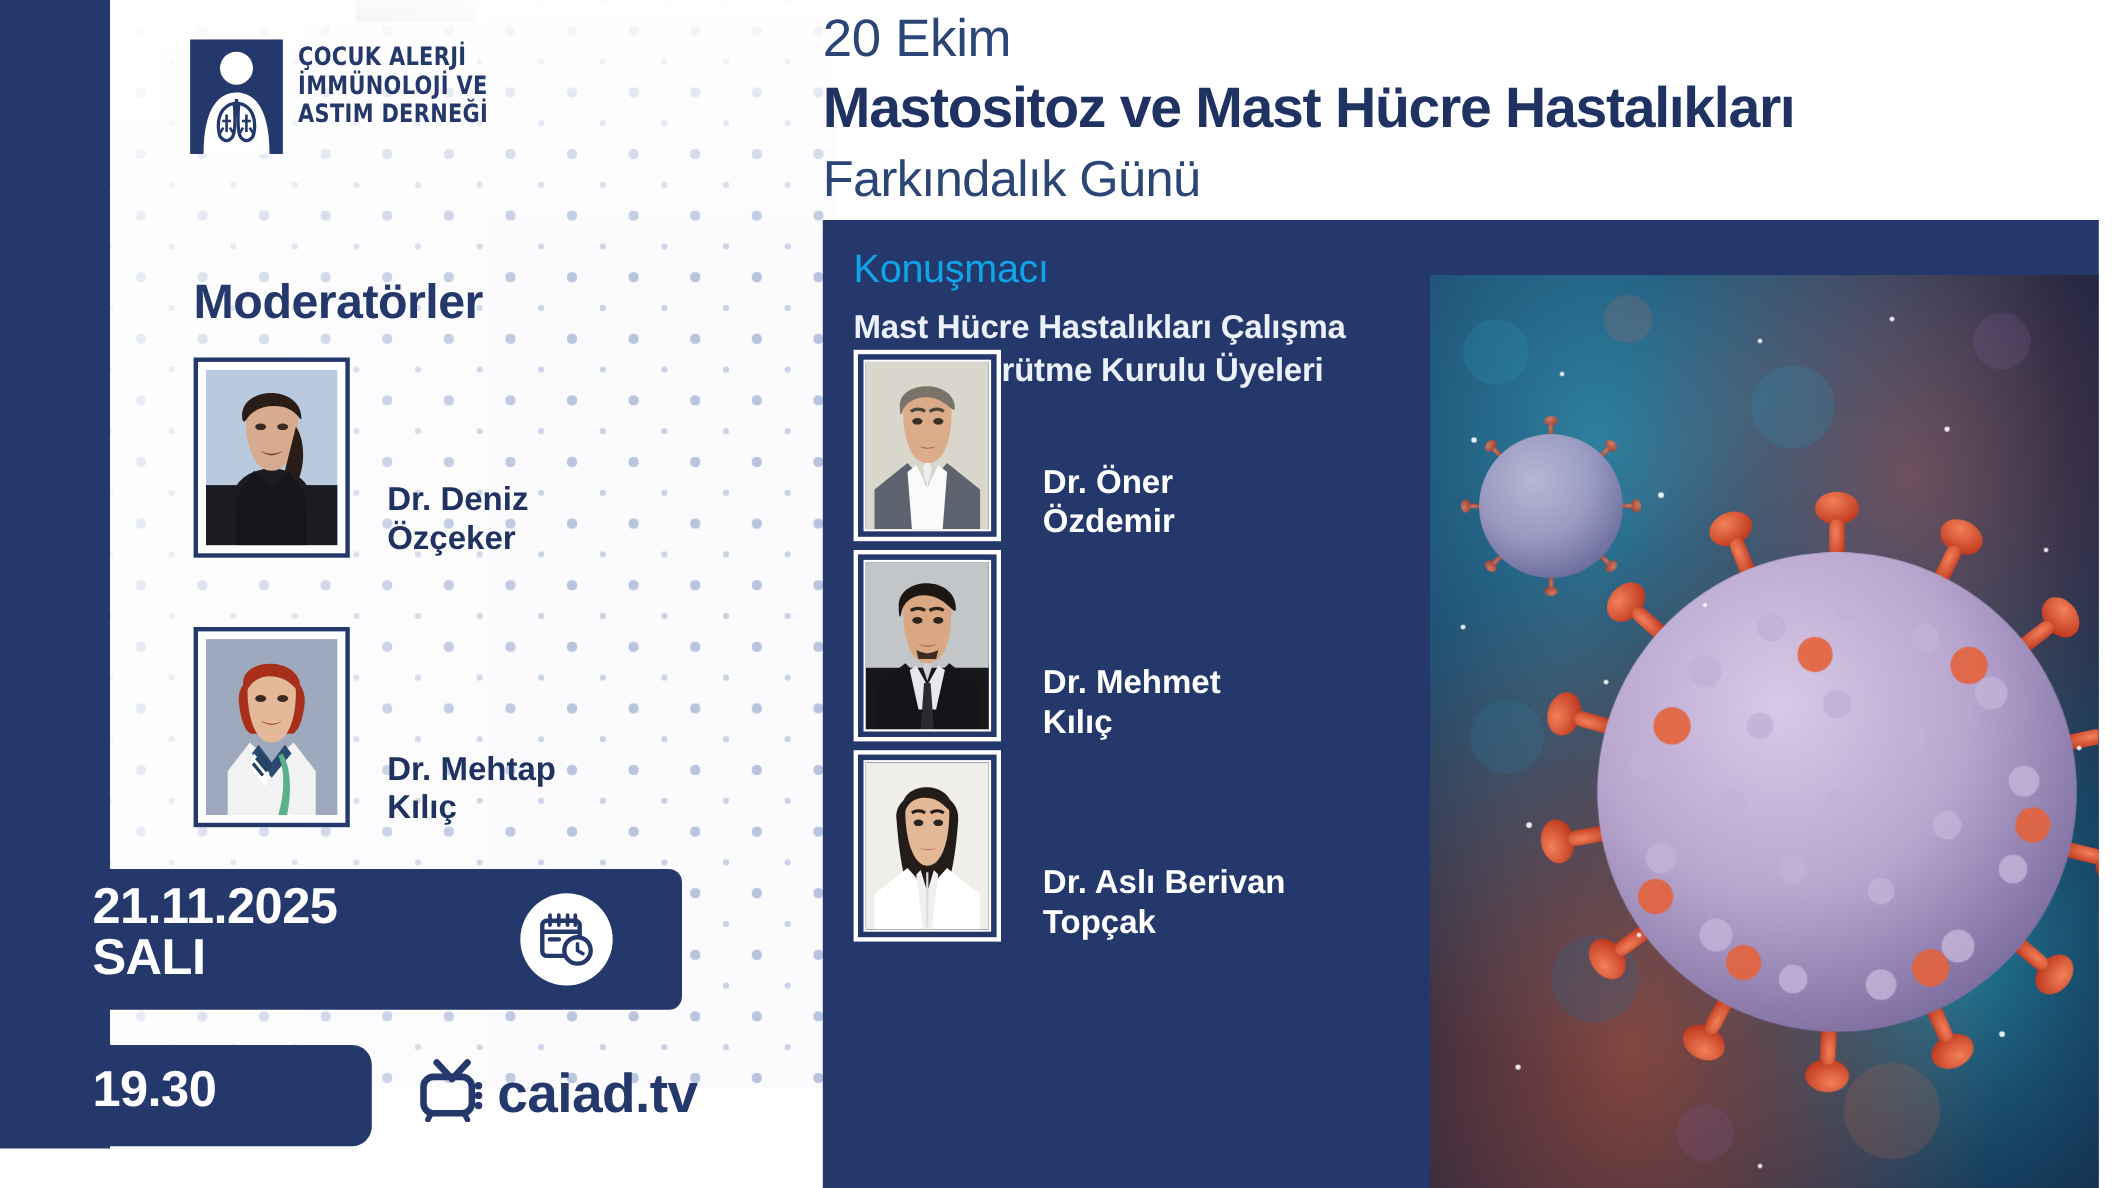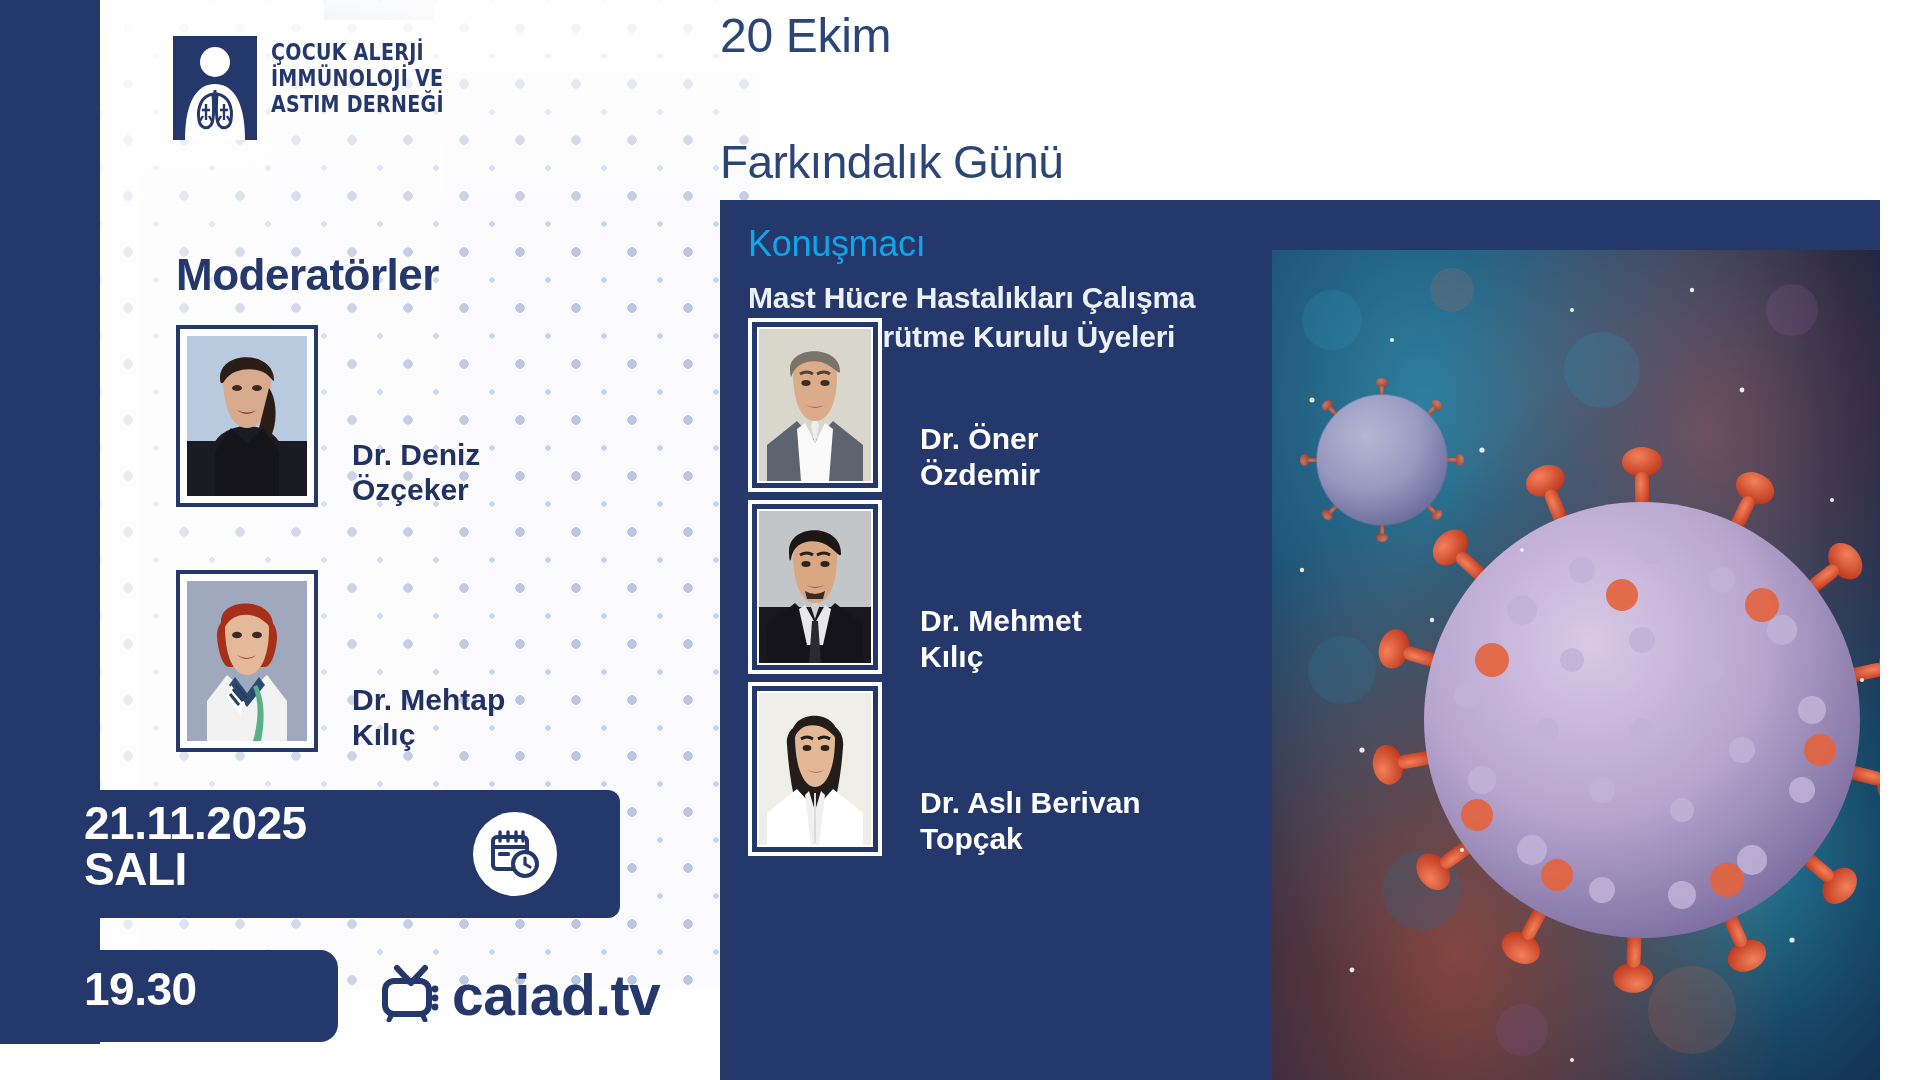--- a/index.html
+++ b/index.html
@@ -88,24 +88,24 @@
   
   .time-banner{
     position:absolute;left:-30px;top:950px;width:368px;height:92px;
     background:#25386c;border-radius:0 18px 18px 0;
   }
   .time-text{
     position:absolute;left:84px;top:962px;color:#ffffff;
     font-size:46px;font-weight:700;letter-spacing:-.5px;
   }
   .tv-row{position:absolute;left:380px;top:962px;display:flex;align-items:center;gap:10px;}
-  .tv-label{color:#25386c;font-size:57px;font-weight:700;letter-spacing:-.5px;}
-
-  
-  .right-col{position:absolute;left:720px;top:0;width:1043px;height:1080px;}
+  .tv-label{color:#25386c;font-size:50px;font-weight:700;letter-spacing:-.5px;}
+
+  
+  .right-col{position:absolute;left:748px;top:0;width:1043px;height:1080px;}
   .head-date{
     position:absolute;left:0px;top:8px;color:#2c4577;font-size:48px;font-weight:400;letter-spacing:-.3px;
   }
   .head-main{
     position:absolute;left:0px;top:68px;color:#1f3262;font-size:52px;font-weight:700;
     letter-spacing:-1.2px;white-space:nowrap;
   }
   .head-sub{
     position:absolute;left:0px;top:135px;color:#2c4577;font-size:46px;font-weight:400;letter-spacing:-.6px;
   }
@@ -234,20 +234,21 @@
           <path d="M12 50 L9 56 M42 50 L45 56" stroke="#25386c" stroke-width="5" stroke-linecap="round"></path>
         </svg>
       </span>
       <span class="tv-label">caiad.tv</span>
     </div>
   </div>
 
   <div class="right-col">
 
     <div class="head-date">20 Ekim</div>
+    <div class="head-main">Mastositoz ve Mast Hücre Hastalıkları</div>
     <div class="head-sub">Farkındalık Günü</div>
 
     <div class="speaker-panel">
       <div class="sp-title">Konuşmacı</div>
       <div class="sp-sub">Mast Hücre Hastalıkları Çalışma
 Grubu Yürütme Kurulu Üyeleri</div>
 
       <div class="sp-person" style="left:28px;top:118px;">
         <span class="sp-frame">
           <span class="inner">

